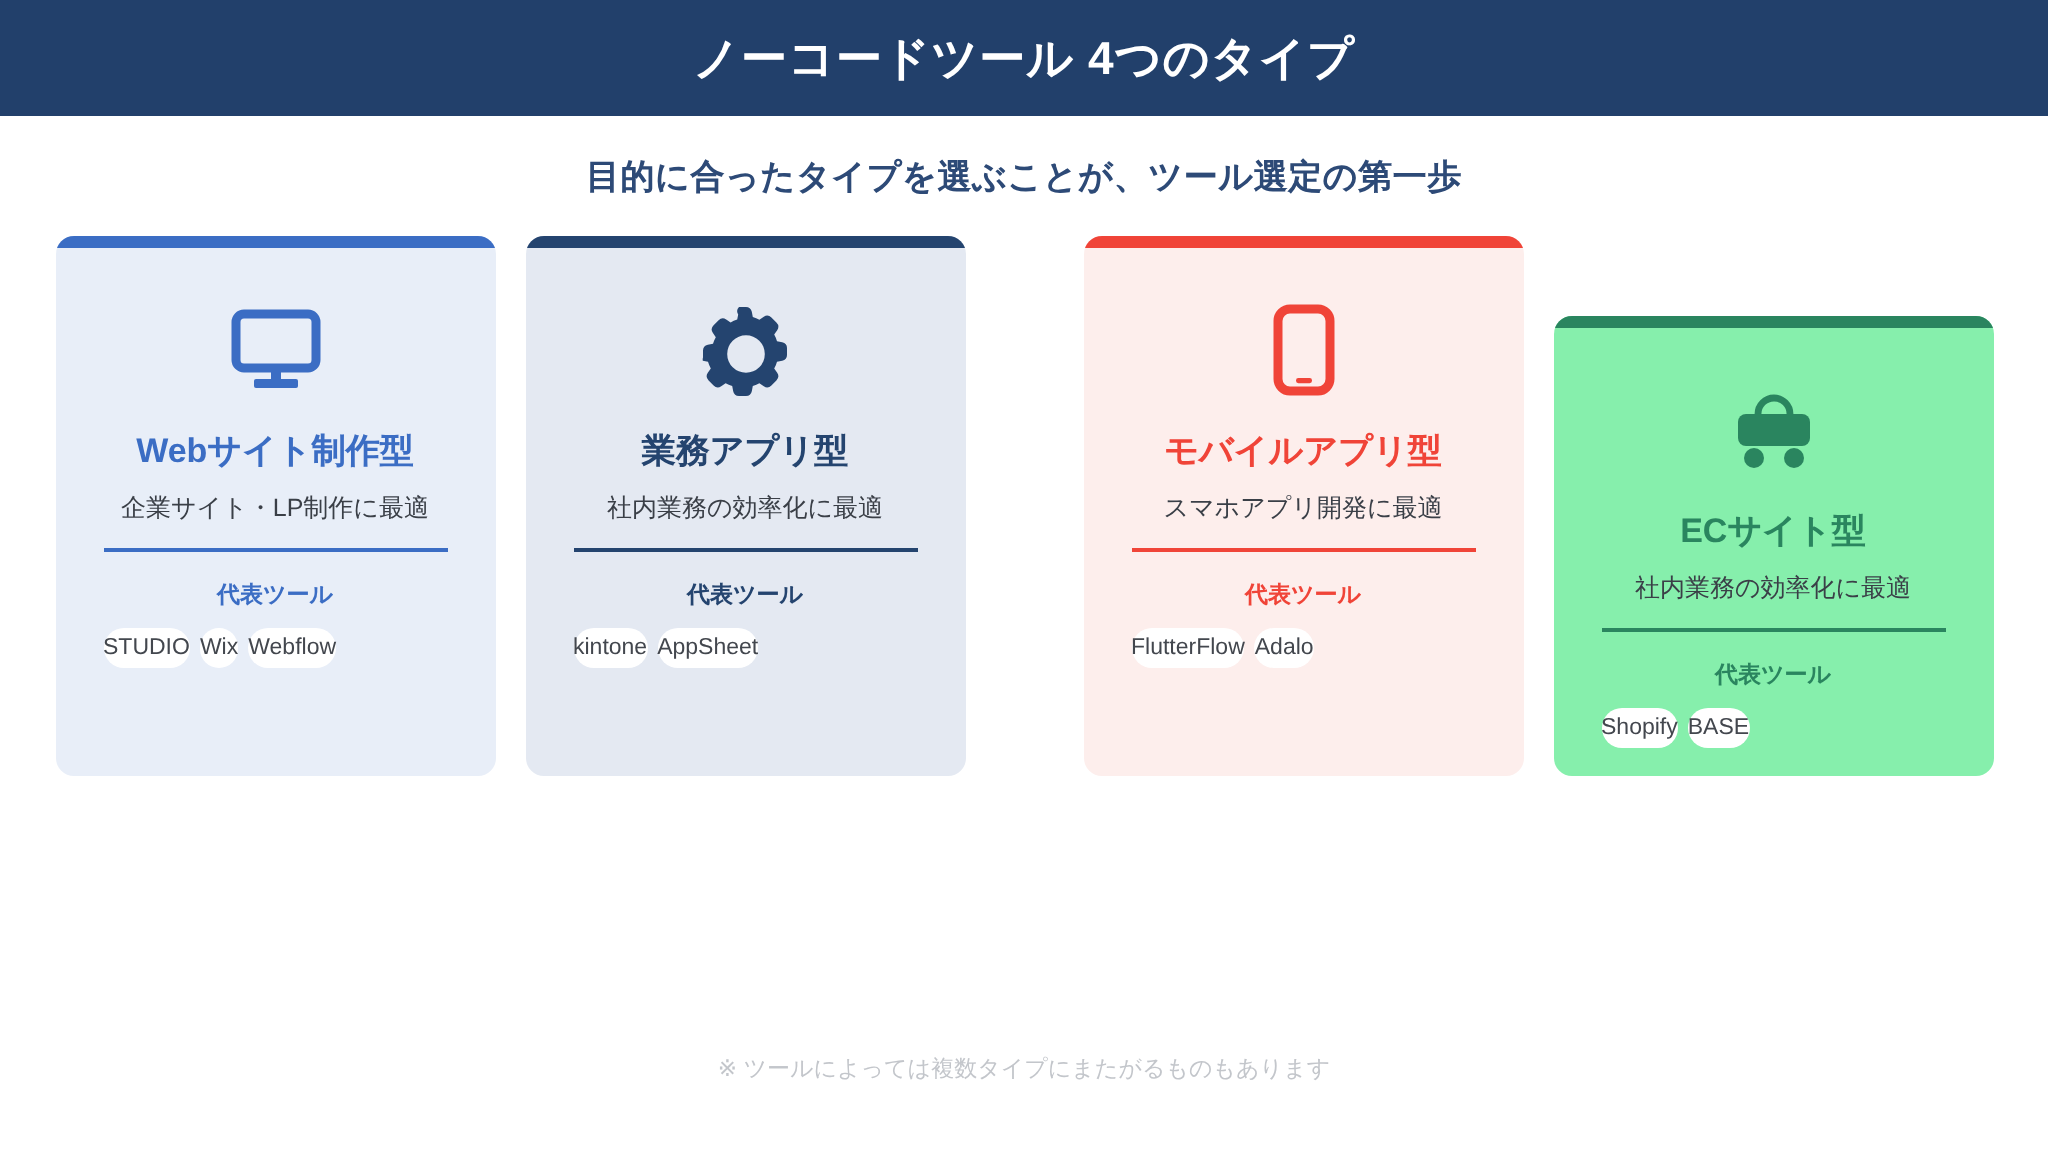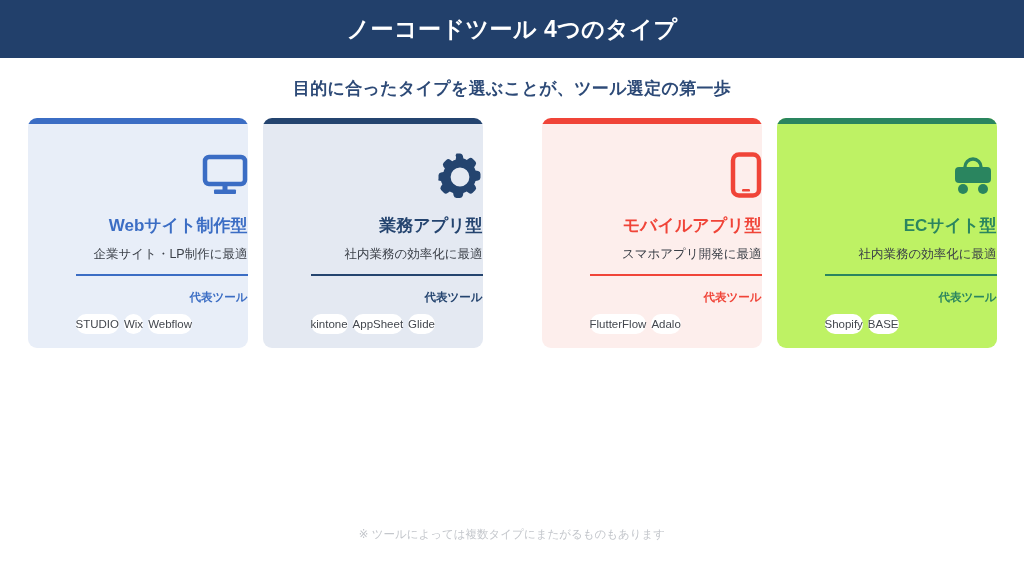--- a/index.html
+++ b/index.html
@@ -49,21 +49,21 @@
     display: flex;
     justify-content: center;
     gap: 15px;
   }
   .card {
     width: 220px;
     border-radius: 9px;
     overflow: hidden;
     display: flex;
     flex-direction: column;
-    align-items: flex-end;
+    align-items: center;
     padding-bottom: 14px;
     position: relative;
   }
   .card-topbar {
     width: 100%;
     height: 6px;
     border-radius: 4px 4px 0 0;
   }
   .card-icon {
     height: 58px;
@@ -161,41 +161,40 @@
             <path fill="#24446f" d="M23 1.5c1.4 0 2.6 1 2.9 2.4l.5 2.6a16.7 16.7 0 0 1 3.3 1.4l2.2-1.5a3 3 0 0 1 3.8.4l2.5 2.5a3 3 0 0 1 .4 3.8l-1.5 2.2c.6 1 1.1 2.1 1.4 3.3l2.6.5a3 3 0 0 1 2.4 2.9v3.5a3 3 0 0 1-2.4 2.9l-2.6.5c-.3 1.2-.8 2.3-1.4 3.3l1.5 2.2a3 3 0 0 1-.4 3.8l-2.5 2.5a3 3 0 0 1-3.8.4l-2.2-1.5c-1 .6-2.1 1.1-3.3 1.4l-.5 2.6a3 3 0 0 1-2.9 2.4h-3.5a3 3 0 0 1-2.9-2.4l-.5-2.6a16.7 16.7 0 0 1-3.3-1.4l-2.2 1.5a3 3 0 0 1-3.8-.4l-2.5-2.5a3 3 0 0 1-.4-3.8l1.5-2.2a16.7 16.7 0 0 1-1.4-3.3l-2.6-.5A3 3 0 0 1 1.5 26.8v-3.5a3 3 0 0 1 2.4-2.9l2.6-.5c.3-1.2.8-2.3 1.4-3.3l-1.5-2.2a3 3 0 0 1 .4-3.8l2.5-2.5a3 3 0 0 1 3.8-.4l2.2 1.5c1-.6 2.1-1.1 3.3-1.4l.5-2.6A3 3 0 0 1 19.5 1.5zM23 15.6a9.4 9.4 0 1 0 0 18.8 9.4 9.4 0 0 0 0-18.8z"></path>
           </svg>
         </div>
         <div class="card-title" style="color: rgb(36, 68, 111);">業務アプリ型</div>
         <div class="card-desc">社内業務の効率化に最適</div>
         <div class="card-divider" style="background: rgb(36, 68, 111);"></div>
         <div class="card-tools-label" style="color: rgb(36, 68, 111);">代表ツール</div>
         <div class="tool-list">
           <div class="tool-pill">kintone</div>
           <div class="tool-pill">AppSheet</div>
-          <div class="tool-pill">Glide</div>
         </div>
       </div>
       <div class="card" style="background: rgb(253, 238, 236); margin-left: 44px;">
         <div class="card-topbar" style="background: rgb(240, 68, 56);"></div>
         <div class="card-icon">
           <svg width="32" height="46" viewBox="0 0 32 46">
             <rect x="3" y="2.5" width="26" height="41" rx="6" ry="6" fill="none" stroke="#f04438" stroke-width="4.5"></rect>
             <rect x="12" y="37" width="8" height="2.6" rx="1.2" fill="#f04438"></rect>
           </svg>
         </div>
         <div class="card-title" style="color: rgb(240, 68, 56);">モバイルアプリ型</div>
         <div class="card-desc">スマホアプリ開発に最適</div>
         <div class="card-divider" style="background: rgb(240, 68, 56);"></div>
         <div class="card-tools-label" style="color: rgb(240, 68, 56);">代表ツール</div>
         <div class="tool-list">
           <div class="tool-pill">FlutterFlow</div>
           <div class="tool-pill">Adalo</div>
         </div>
       </div>
-      <div class="card" style="background: #bef264;">
+      <div class="card" style="background: #86efac; margin-top: 40px;">
         <div class="card-topbar" style="background: rgb(42, 133, 95);"></div>
         <div class="card-icon">
           <svg width="48" height="42" viewBox="0 0 48 42">
             <path d="M16 13c0-4.4 3.6-8 8-8s8 3.6 8 8" fill="none" stroke="#2a855f" stroke-width="3.4" stroke-linecap="round"></path>
             <rect x="6" y="13" width="36" height="16" rx="4" ry="4" fill="#2a855f"></rect>
             <circle cx="14" cy="35" r="5" fill="#2a855f"></circle>
             <circle cx="34" cy="35" r="5" fill="#2a855f"></circle>
           </svg>
         </div>
         <div class="card-title" style="color: rgb(42, 133, 95);">ECサイト型</div>

